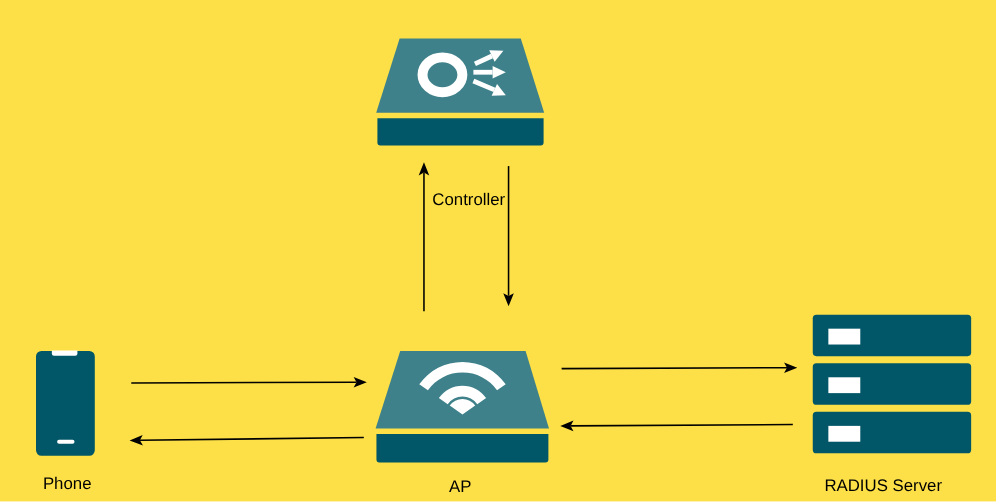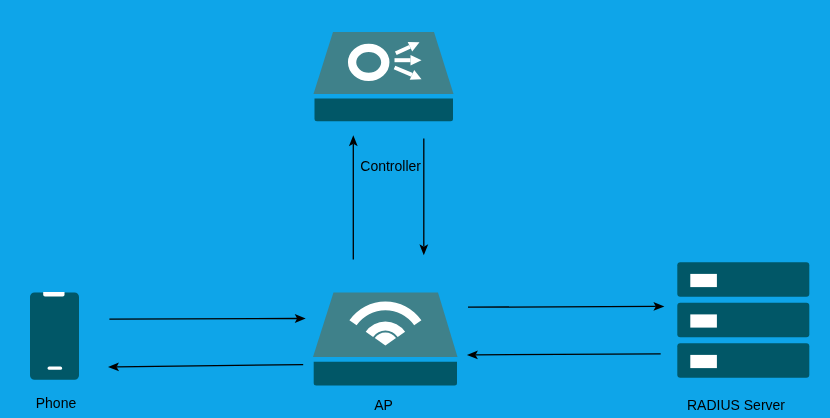--- a/index.html
+++ b/index.html
@@ -1,16 +1,16 @@
 <!DOCTYPE html>
 <html><head>
 <meta charset="utf-8">
 <style>
   html,body{margin:0;padding:0;background:#ffffff;}
-  #canvas{position:relative;width:830px;height:418px;background:#0ea5e9;overflow:hidden;}
+  #canvas{position:relative;width:830px;height:418px;background:#fde047;overflow:hidden;}
   svg{display:block;}
   text{font-family:"Liberation Sans",sans-serif;fill:#000000;}
 </style>
 </head>
 <body>
 <div id="canvas">
 <svg width="830" height="418" viewBox="0 0 830 418">
 
   <g>
     <polygon points="313.5,94 333,32 434,32 453.5,94" fill="#3f818a"></polygon>

